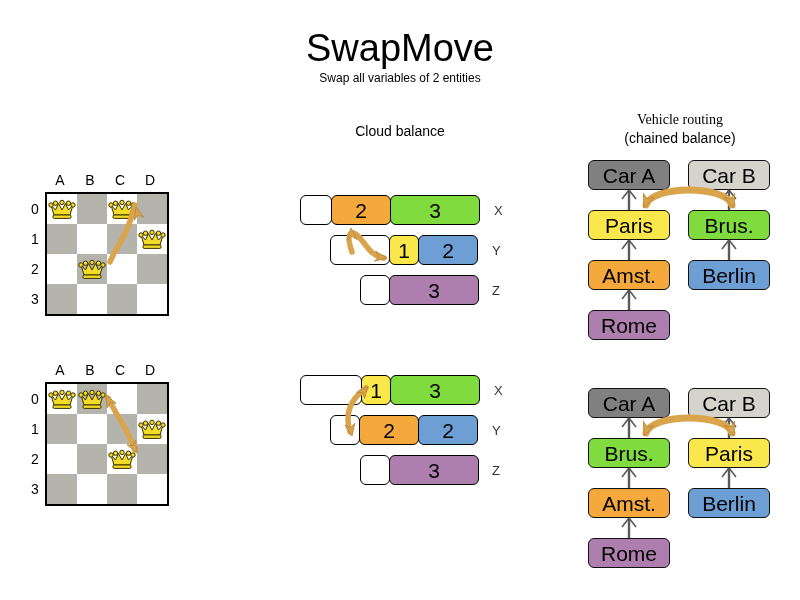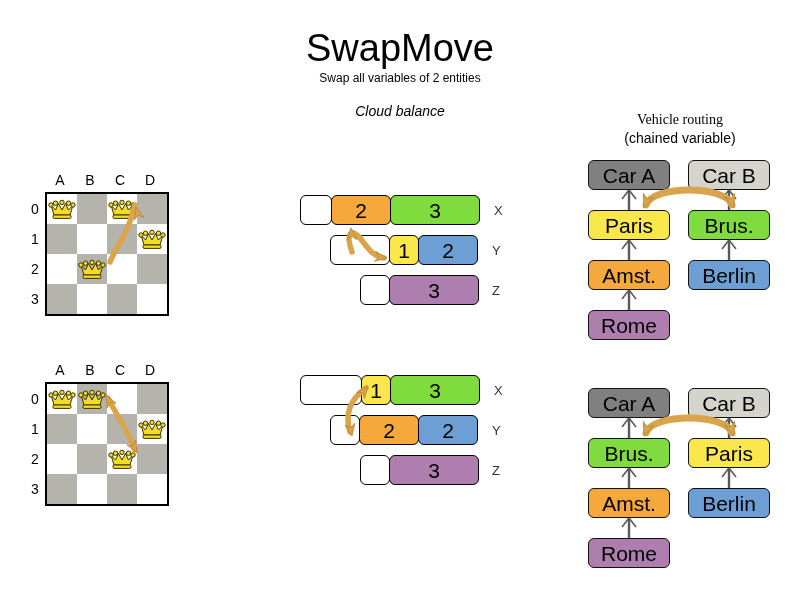--- a/index.html
+++ b/index.html
@@ -206,21 +206,21 @@
       <div class="colhead" style="left: 0px; top: -20px;">A</div>
       <div class="colhead" style="left: 30px; top: -20px;">B</div>
       <div class="colhead" style="left: 60px; top: -20px;">C</div>
       <div class="colhead" style="left: 90px; top: -20px;">D</div>
       <div class="rowhead" style="left: -18px; top: 9px;">0</div>
       <div class="rowhead" style="left: -18px; top: 39px;">1</div>
       <div class="rowhead" style="left: -18px; top: 69px;">2</div>
       <div class="rowhead" style="left: -18px; top: 99px;">3</div>
     </div>
 
-  <div class="abs sect-head" style="left:320px; top:102px; width:160px;font-style:italic;">Cloud balance</div>
+  <div class="abs sect-head" style="left:320px; top:122px; width:160px;">Cloud balance</div>
 
   <div class="abs" id="cloud-before" style="left:0px; top:0px; width:800px; height:600px;">
       <div class="bar" style="left: 300px; top: 195px;">
         <div class="seg empty" style="width: 32px; background: rgb(255, 255, 255);"></div>
         <div class="seg" style="width: 60px; background: rgb(245, 168, 60);">2</div>
         <div class="seg" style="width: 90px; background: rgb(128, 219, 63);">3</div>
       </div>
       <div class="rowlabel" style="left: 494px; top: 203px;">X</div>
       <div class="bar" style="left: 330px; top: 235px;">
         <div class="seg empty" style="width: 60px; background: rgb(255, 255, 255);"></div>
@@ -248,21 +248,21 @@
       </div>
       <div class="rowlabel" style="left: 492px; top: 423px;">Y</div>
       <div class="bar" style="left: 360px; top: 455px;">
         <div class="seg empty" style="width: 30px; background: rgb(255, 255, 255);"></div>
         <div class="seg" style="width: 90px; background: rgb(174, 127, 174);">3</div>
       </div>
       <div class="rowlabel" style="left: 492px; top: 463px;">Z</div>
     </div>
 
   <div class="abs sect-head" style="left:600px; top:110px; width:160px;font-family:Liberation Serif, serif;">Vehicle routing</div>
-  <div class="abs sect-head" style="left:600px; top:129px; width:160px;">(chained variable)</div>
+  <div class="abs sect-head" style="left:600px; top:129px; width:160px;">(chained balance)</div>
 
   <div class="abs" id="vrp-before" style="left:0; top:0; width:800px; height:600px;">
       <div class="vbox" style="left: 588px; top: 160px; background: rgb(128, 128, 128);">Car A</div>
       <div class="vbox" style="left: 588px; top: 210px; background: rgb(250, 231, 75);">Paris</div>
       <svg class="overlay">
         <g>
           <line x1="629" y1="210" x2="629" y2="190" stroke="#595959" stroke-width="2.4"></line>
           <line x1="629" y1="190" x2="622" y2="199" stroke="#595959" stroke-width="1.6"></line>
           <line x1="629" y1="190" x2="636" y2="199" stroke="#595959" stroke-width="1.6"></line>
         </g>

